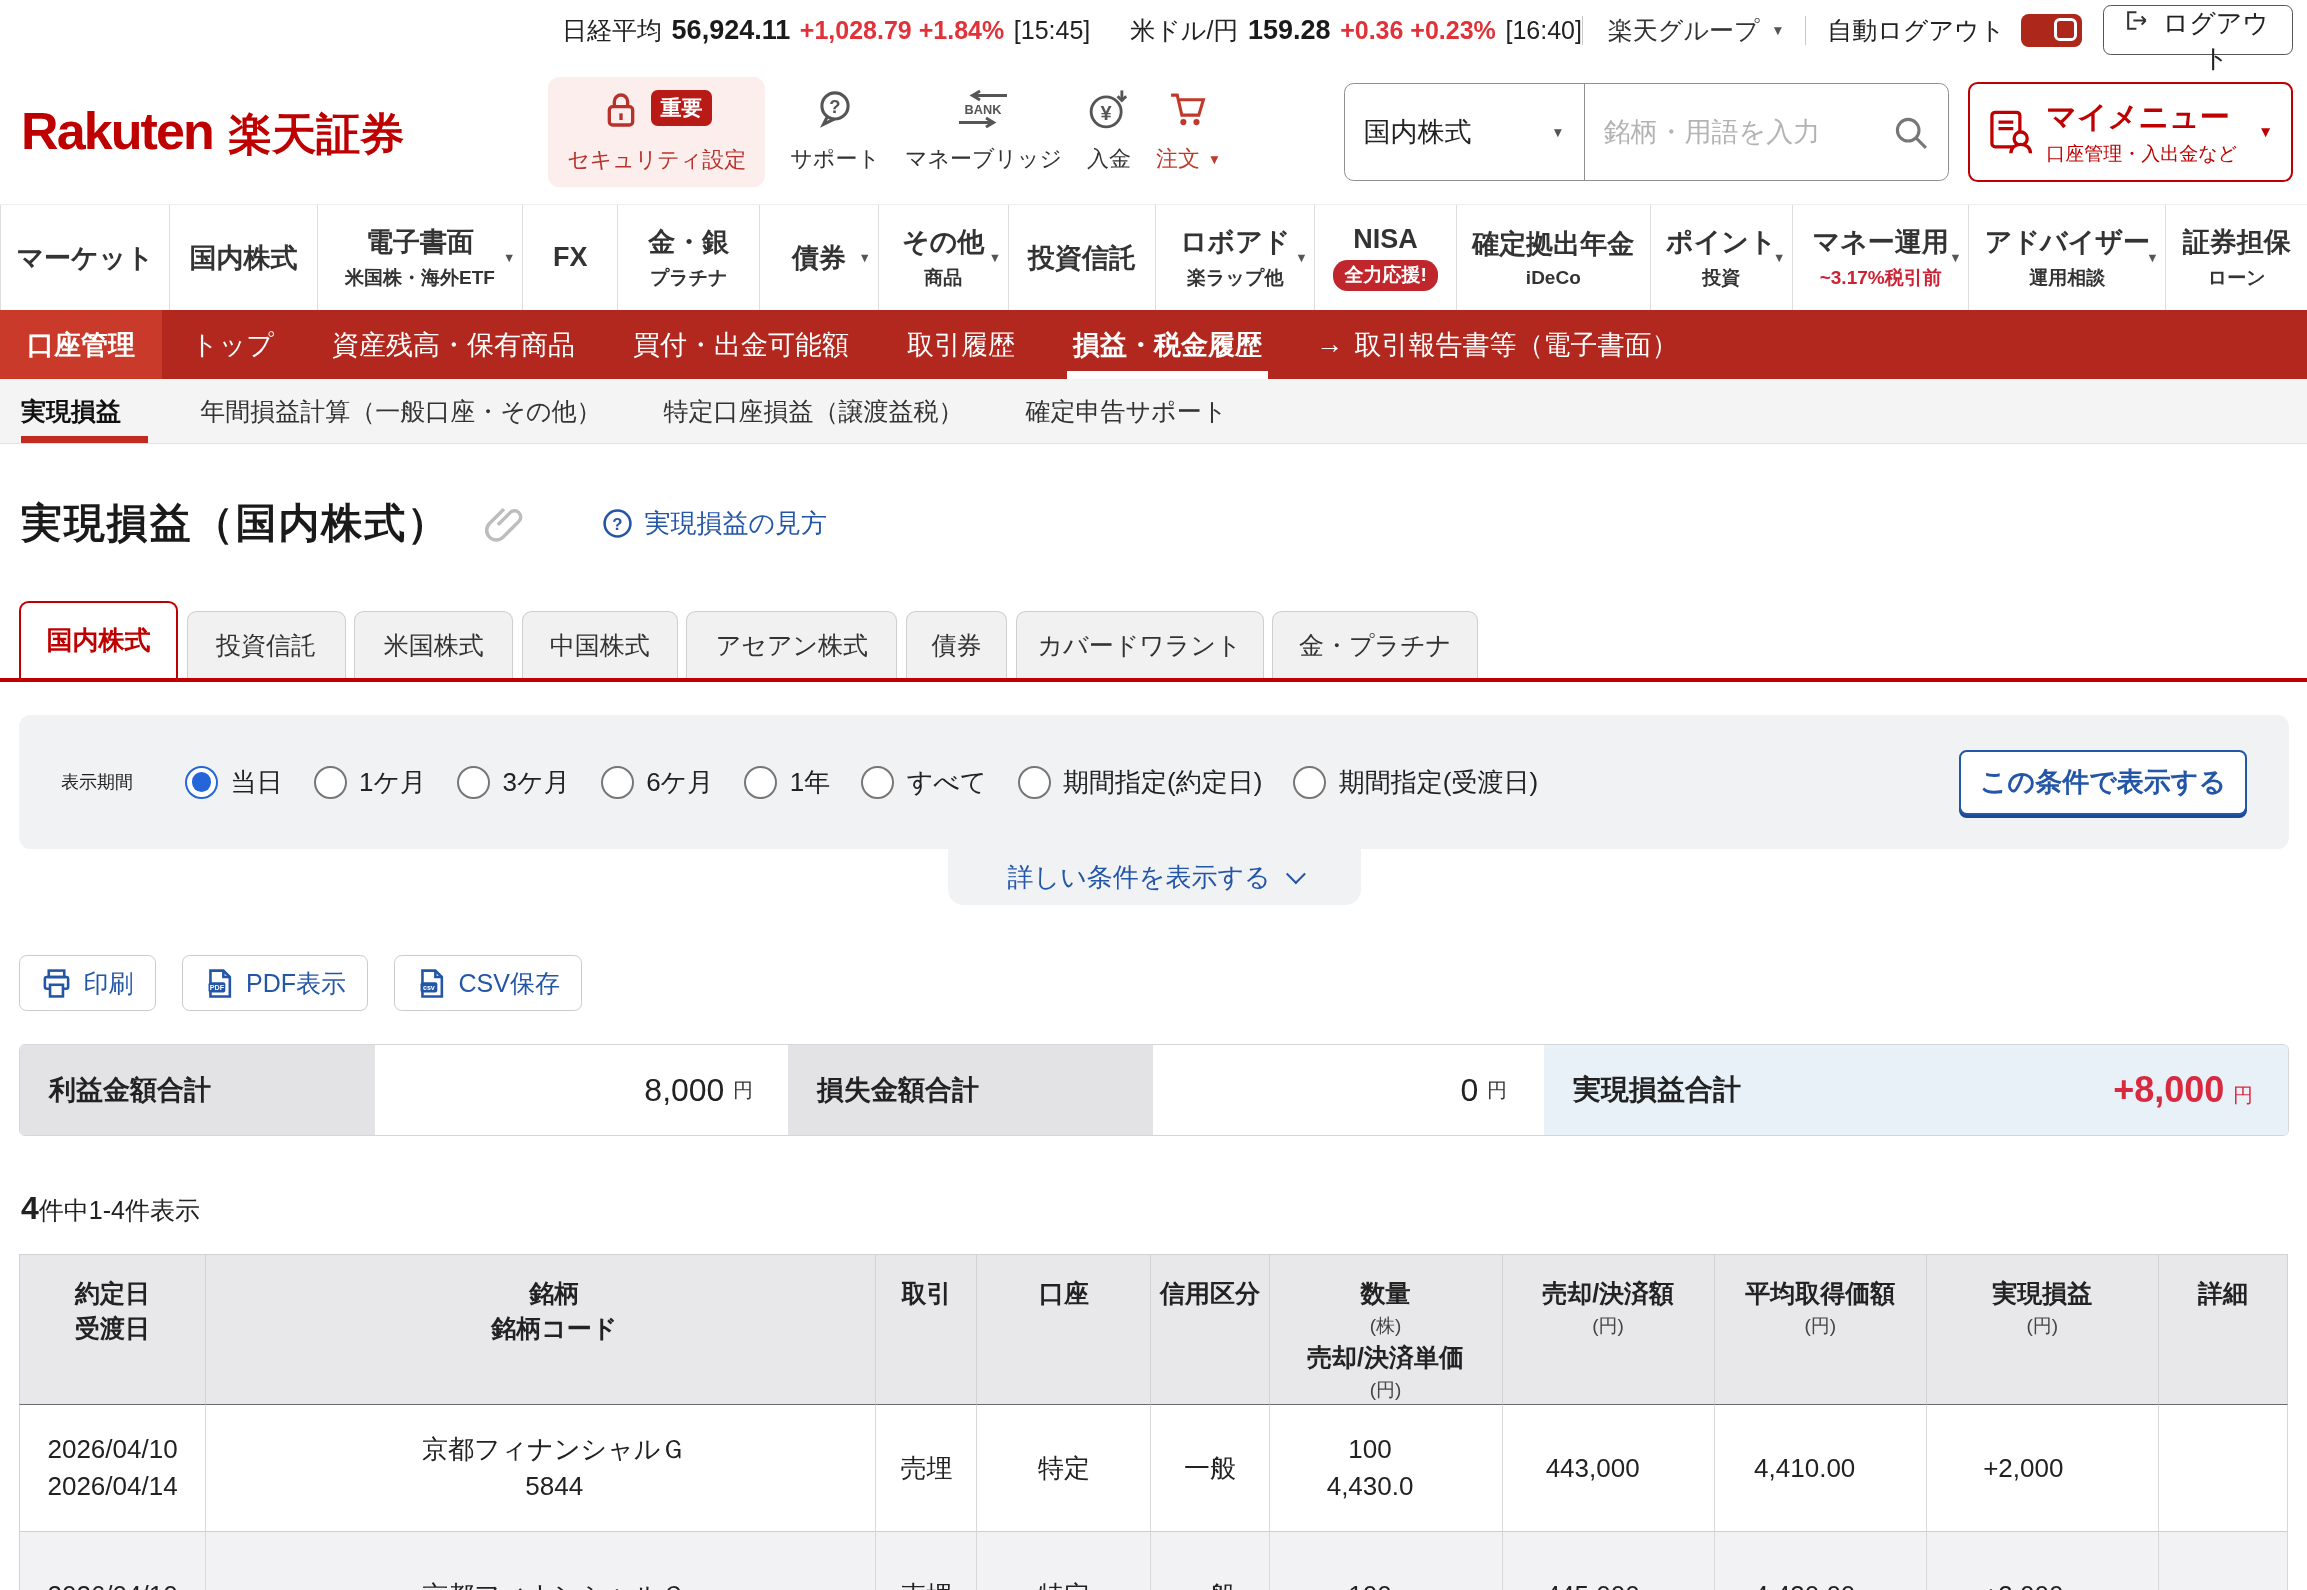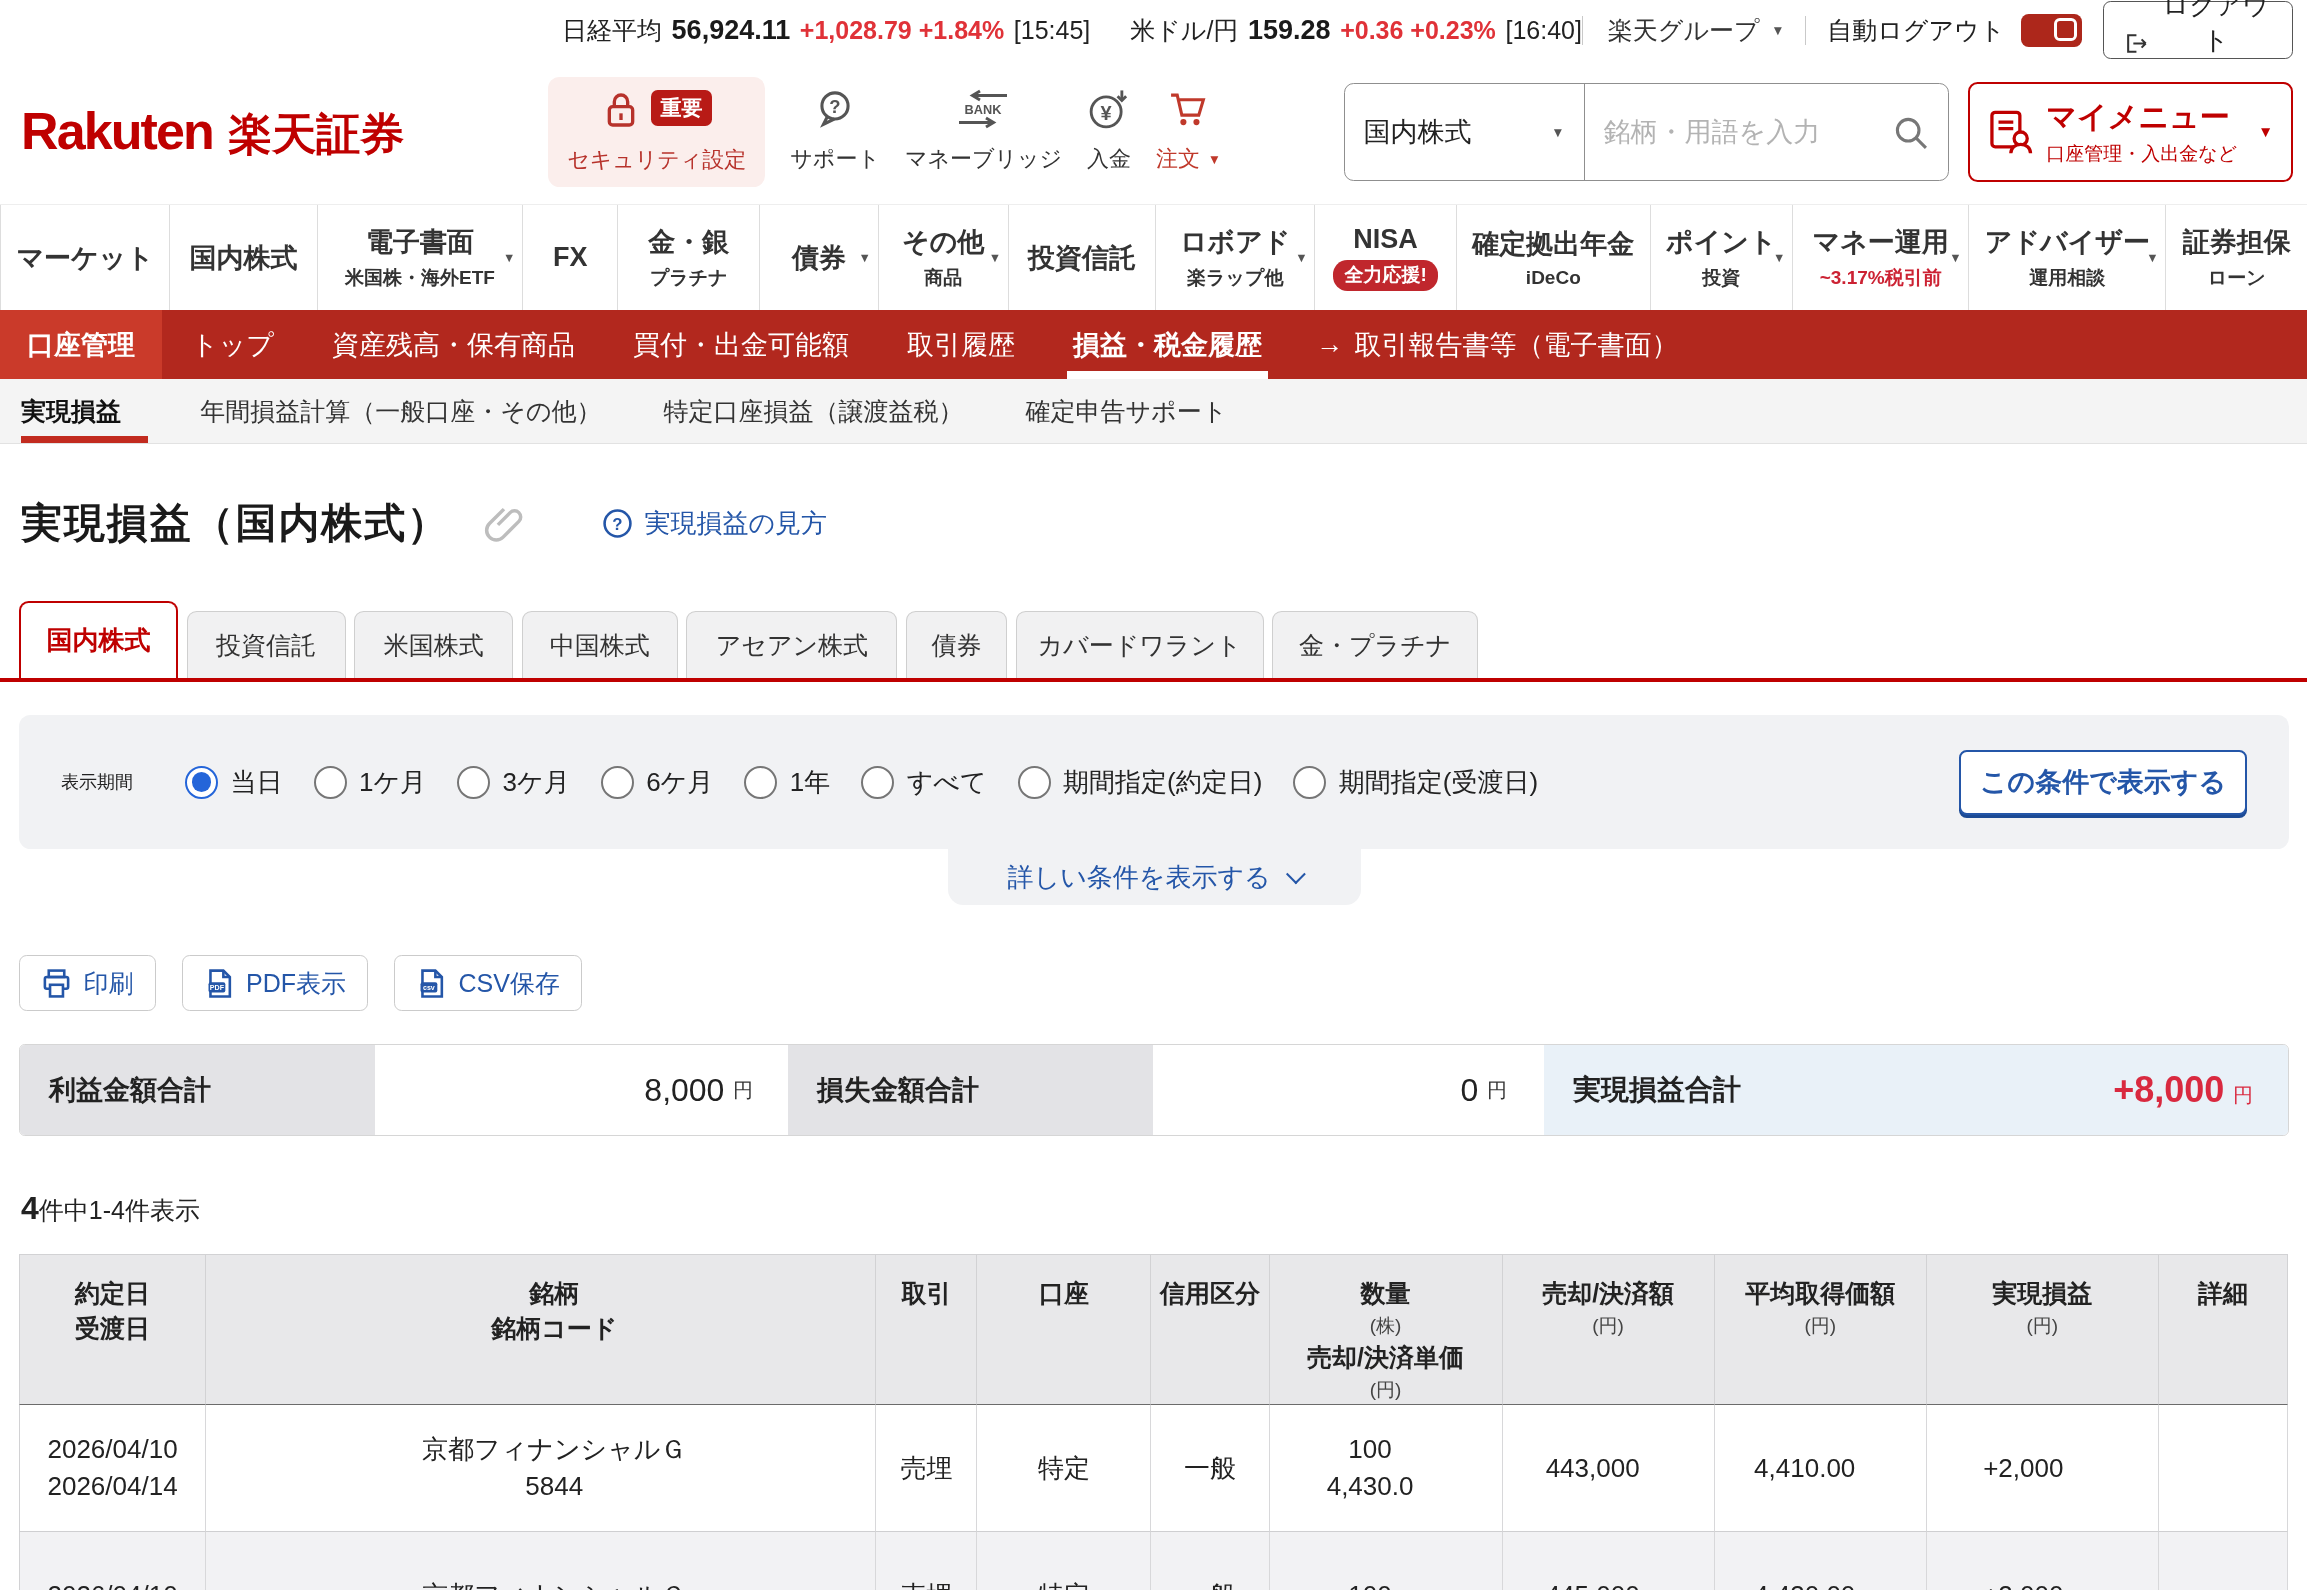--- a/index.html
+++ b/index.html
@@ -15,21 +15,21 @@
 .t-change { color:#e03238; font-weight:bold; }
 .t-time { color:#222; }
 .v-div { width:1px; height:29px; background:#c9c9c9; }
 .v-div.auto { margin-left:auto; }
 .top-right { display:flex; align-items:center; gap:21px; margin-left:25px; }
 .group-menu { display:flex; align-items:center; gap:11.5px; color:#333; white-space:nowrap; }
 .caret { font-size:13.4px; color:#555; }
 .auto-logout { display:flex; align-items:center; gap:15.4px; white-space:nowrap; }
 .toggle { width:61px; height:33px; background:#ad271b; border-radius:7.7px; position:relative; display:inline-block; }
 .toggle .knob { position:absolute; right:4.8px; top:4.8px; width:23px; height:23px; border:3.8px solid #fff; border-radius:5.8px; }
-.logout-btn { display:flex; align-items:flex-end; gap:11.5px; height:58px; padding:0 19px; background:#fff;
+.logout-btn { display:flex; align-items:flex-start; gap:11.5px; height:50px; padding:0 19px; background:#fff;
   border:1.9px solid #555; border-radius:7.7px; font-size:26px; color:#222; }
 .logout-btn svg { width:29px; height:29px; color:#333; }
 
 
 .header { height:144px; display:flex; align-items:center; }
 .logo { display:flex; align-items:baseline; gap:15.4px; color:#bf0000; font-weight:bold; margin-left:21px; white-space:nowrap; }
 .logo-latin { font-size:52px; letter-spacing:-1.9px; }
 .logo-jp { font-size:44px; }
 .quick-menu { display:flex; align-items:center; gap:25px; margin-left:144px; }
 .qm-item { display:flex; flex-direction:column; align-items:center; gap:15px; font-size:22px; color:#333; white-space:nowrap; }

